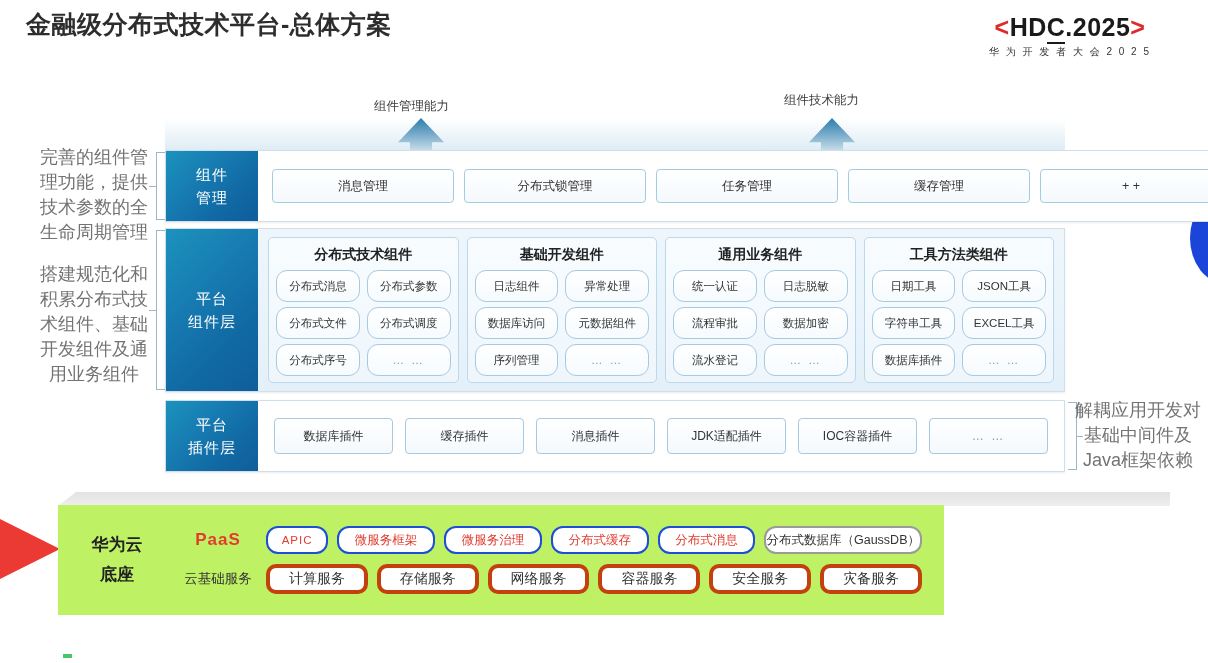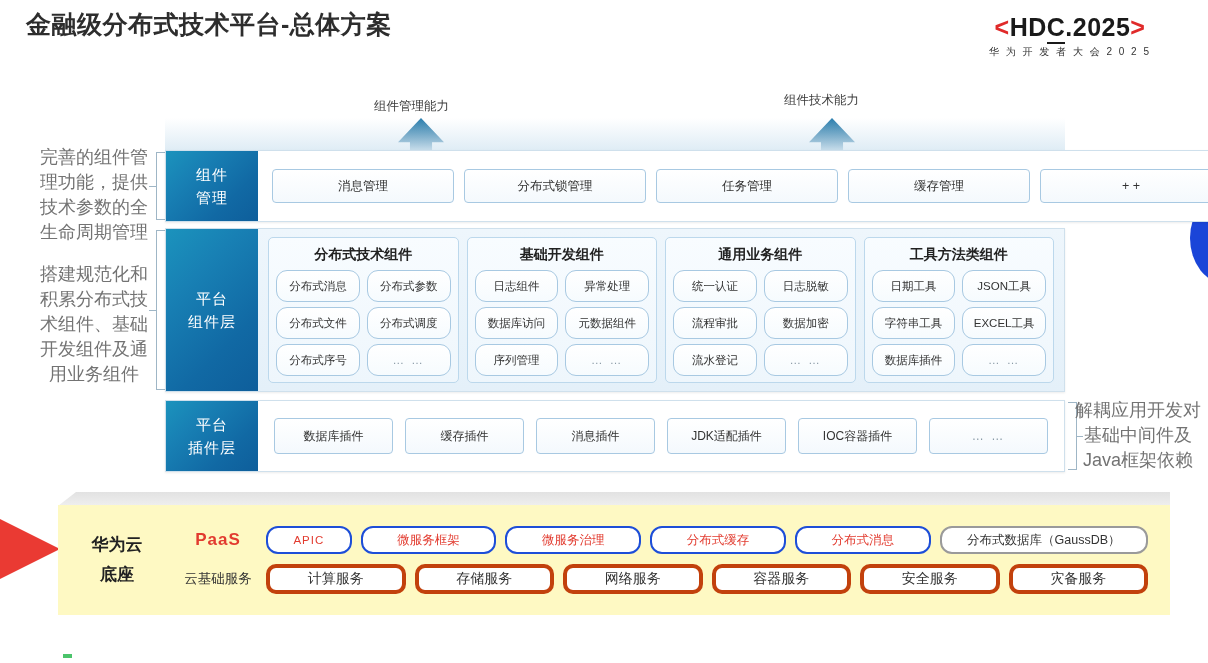--- a/index.html
+++ b/index.html
@@ -148,22 +148,22 @@
   }
   .plug.dots { color: #8a9aa6; letter-spacing: 2px; }
 
   
   .slab-top {
     position: absolute; left: 58px; top: 492px; width: 1112px; height: 14px;
     background: linear-gradient(180deg,#e2e2e2 0%, #efefef 100%);
     clip-path: polygon(18px 0, 100% 0, calc(100% - 0px) 100%, 0 100%);
   }
   .slab {
-    position: absolute; left: 58px; top: 505px; width: 1112px; height: 110px;
-    background: #fef9c3;
+    position: absolute; left: 58px; top: 505px; width: 886px; height: 110px;
+    background: #bef264;
   }
   .slab-inner { position: absolute; inset: 0; display: flex; align-items: center; }
   .cloud-label {
     flex: 0 0 112px; text-align: center; font-size: 17px; font-weight: bold;
     color: #222; line-height: 30px; padding-left: 6px;
   }
   .rows-wrap { flex: 1; display: flex; flex-direction: column; gap: 10px; padding-right: 22px; }
   .srow { display: flex; align-items: center; gap: 0; }
   .srow-tag {
     flex: 0 0 96px; text-align: center; font-size: 15px; white-space: nowrap;

